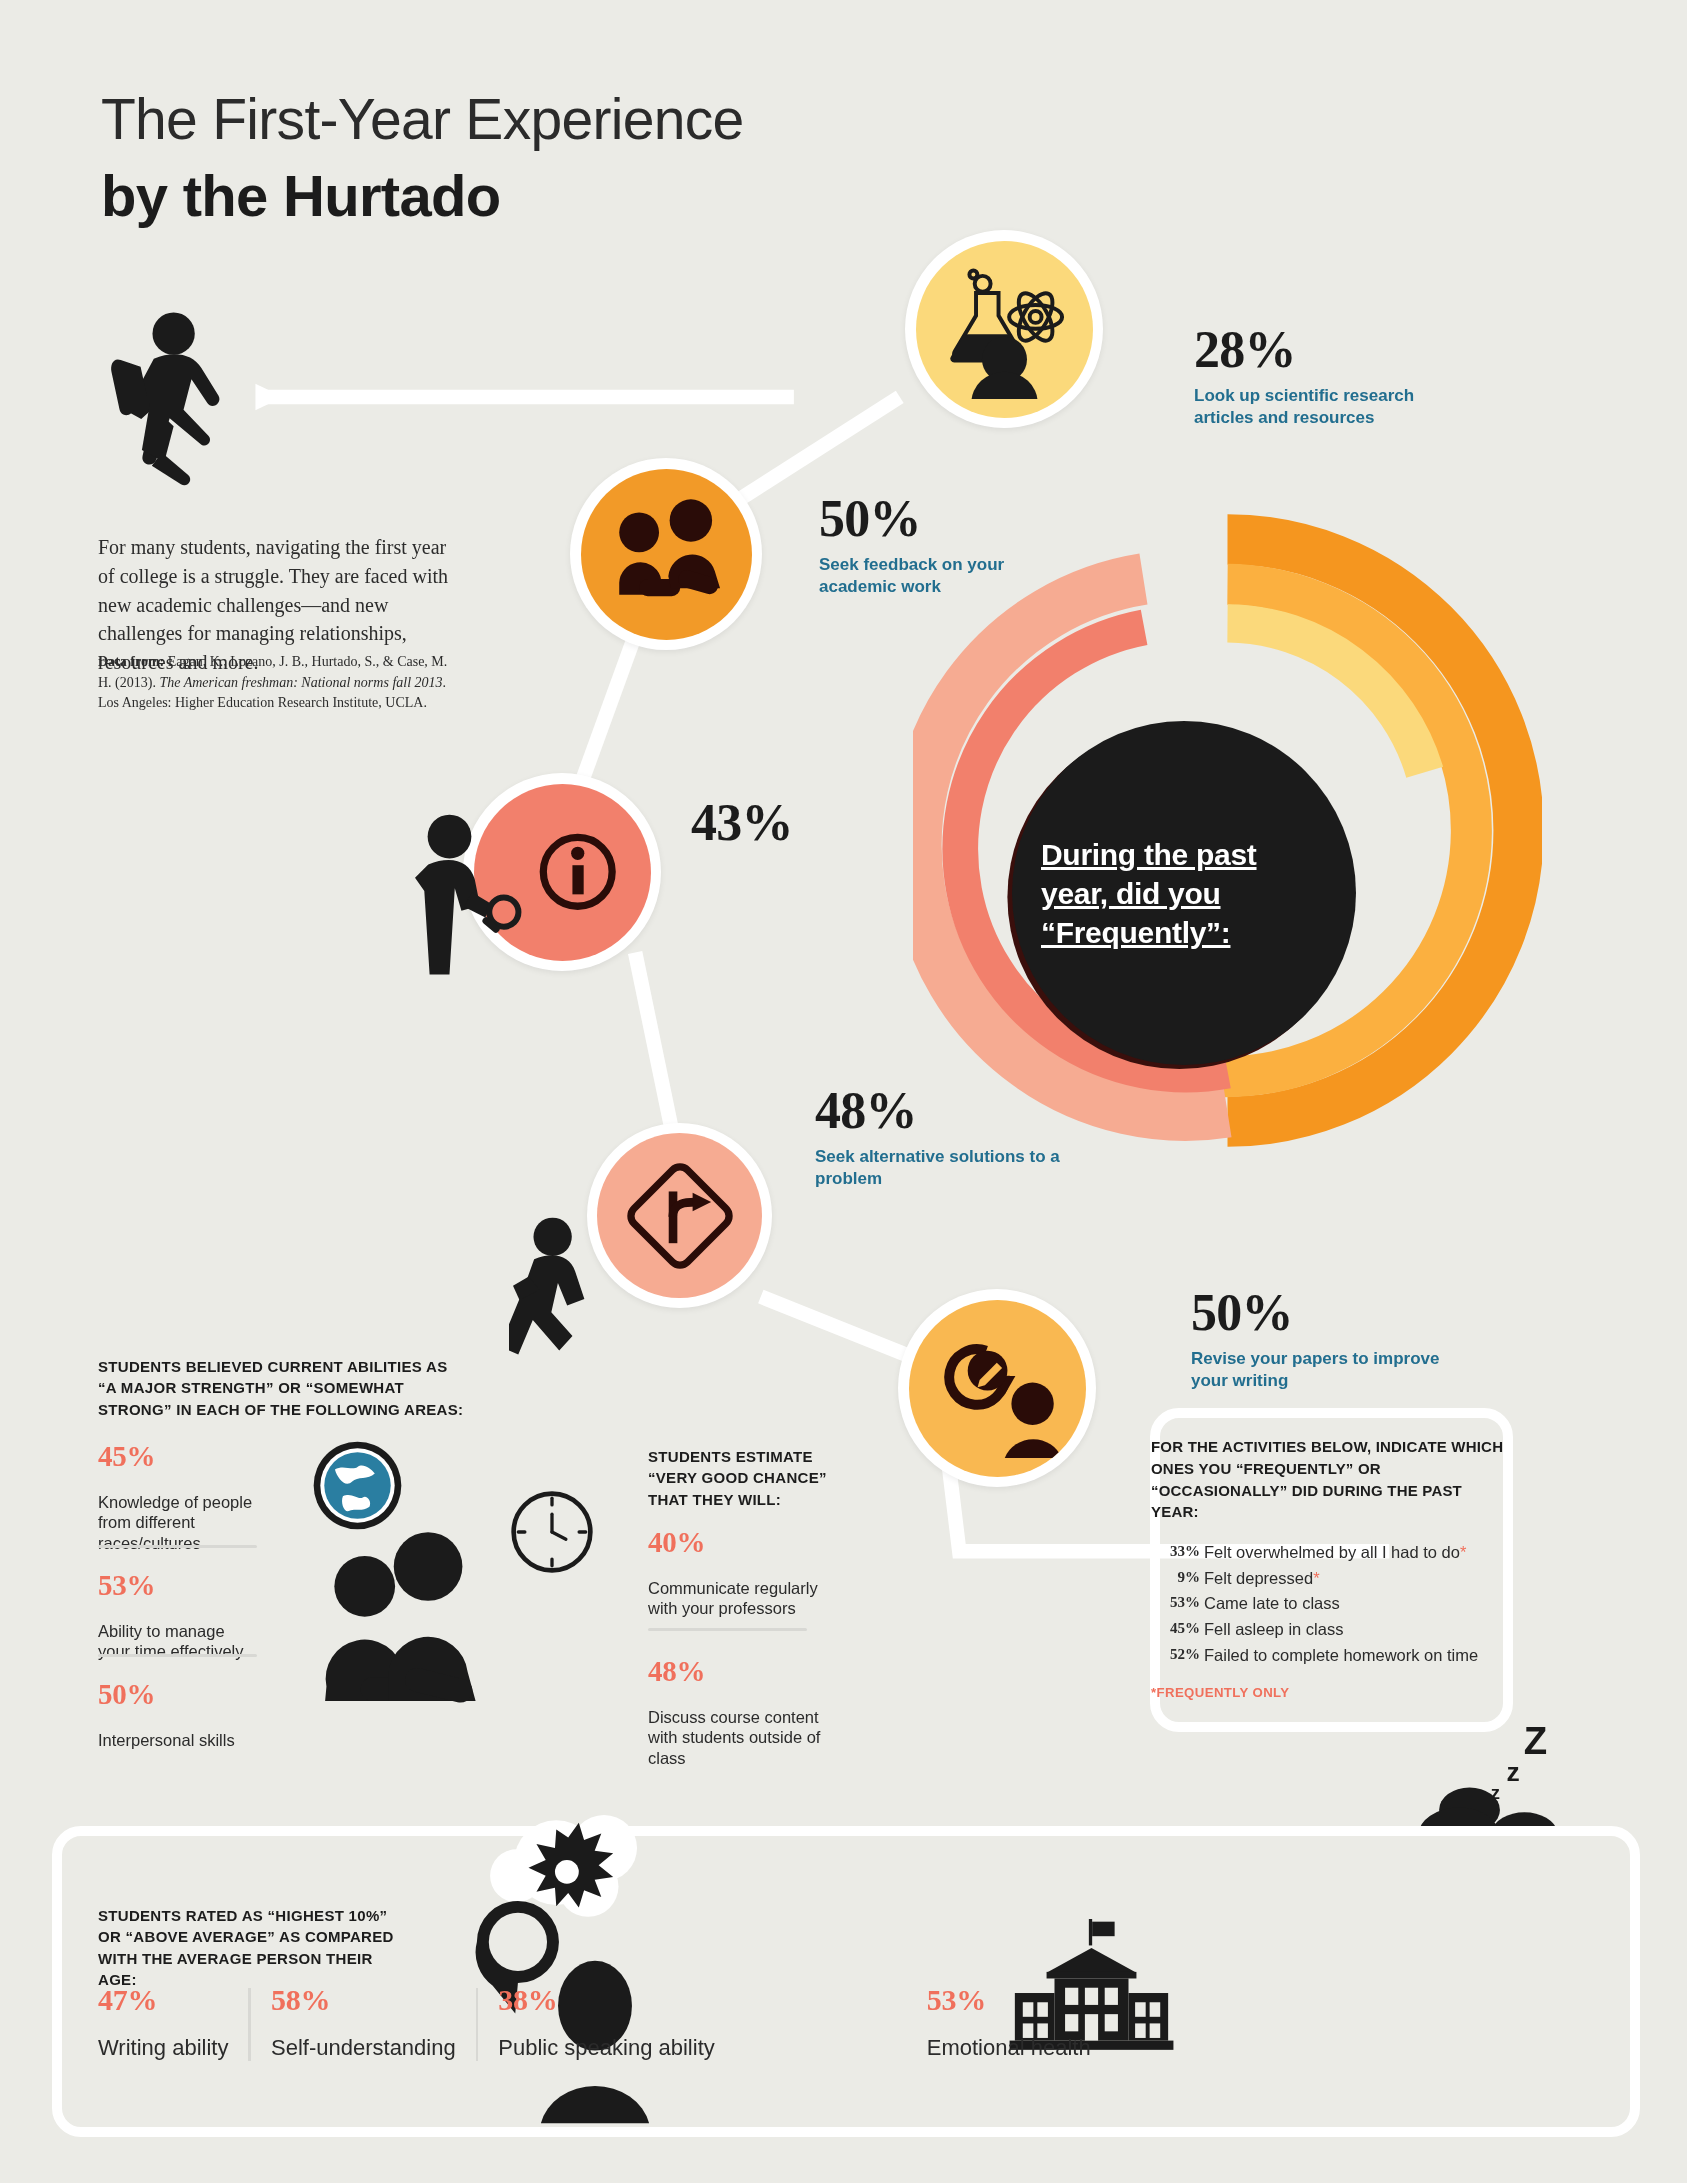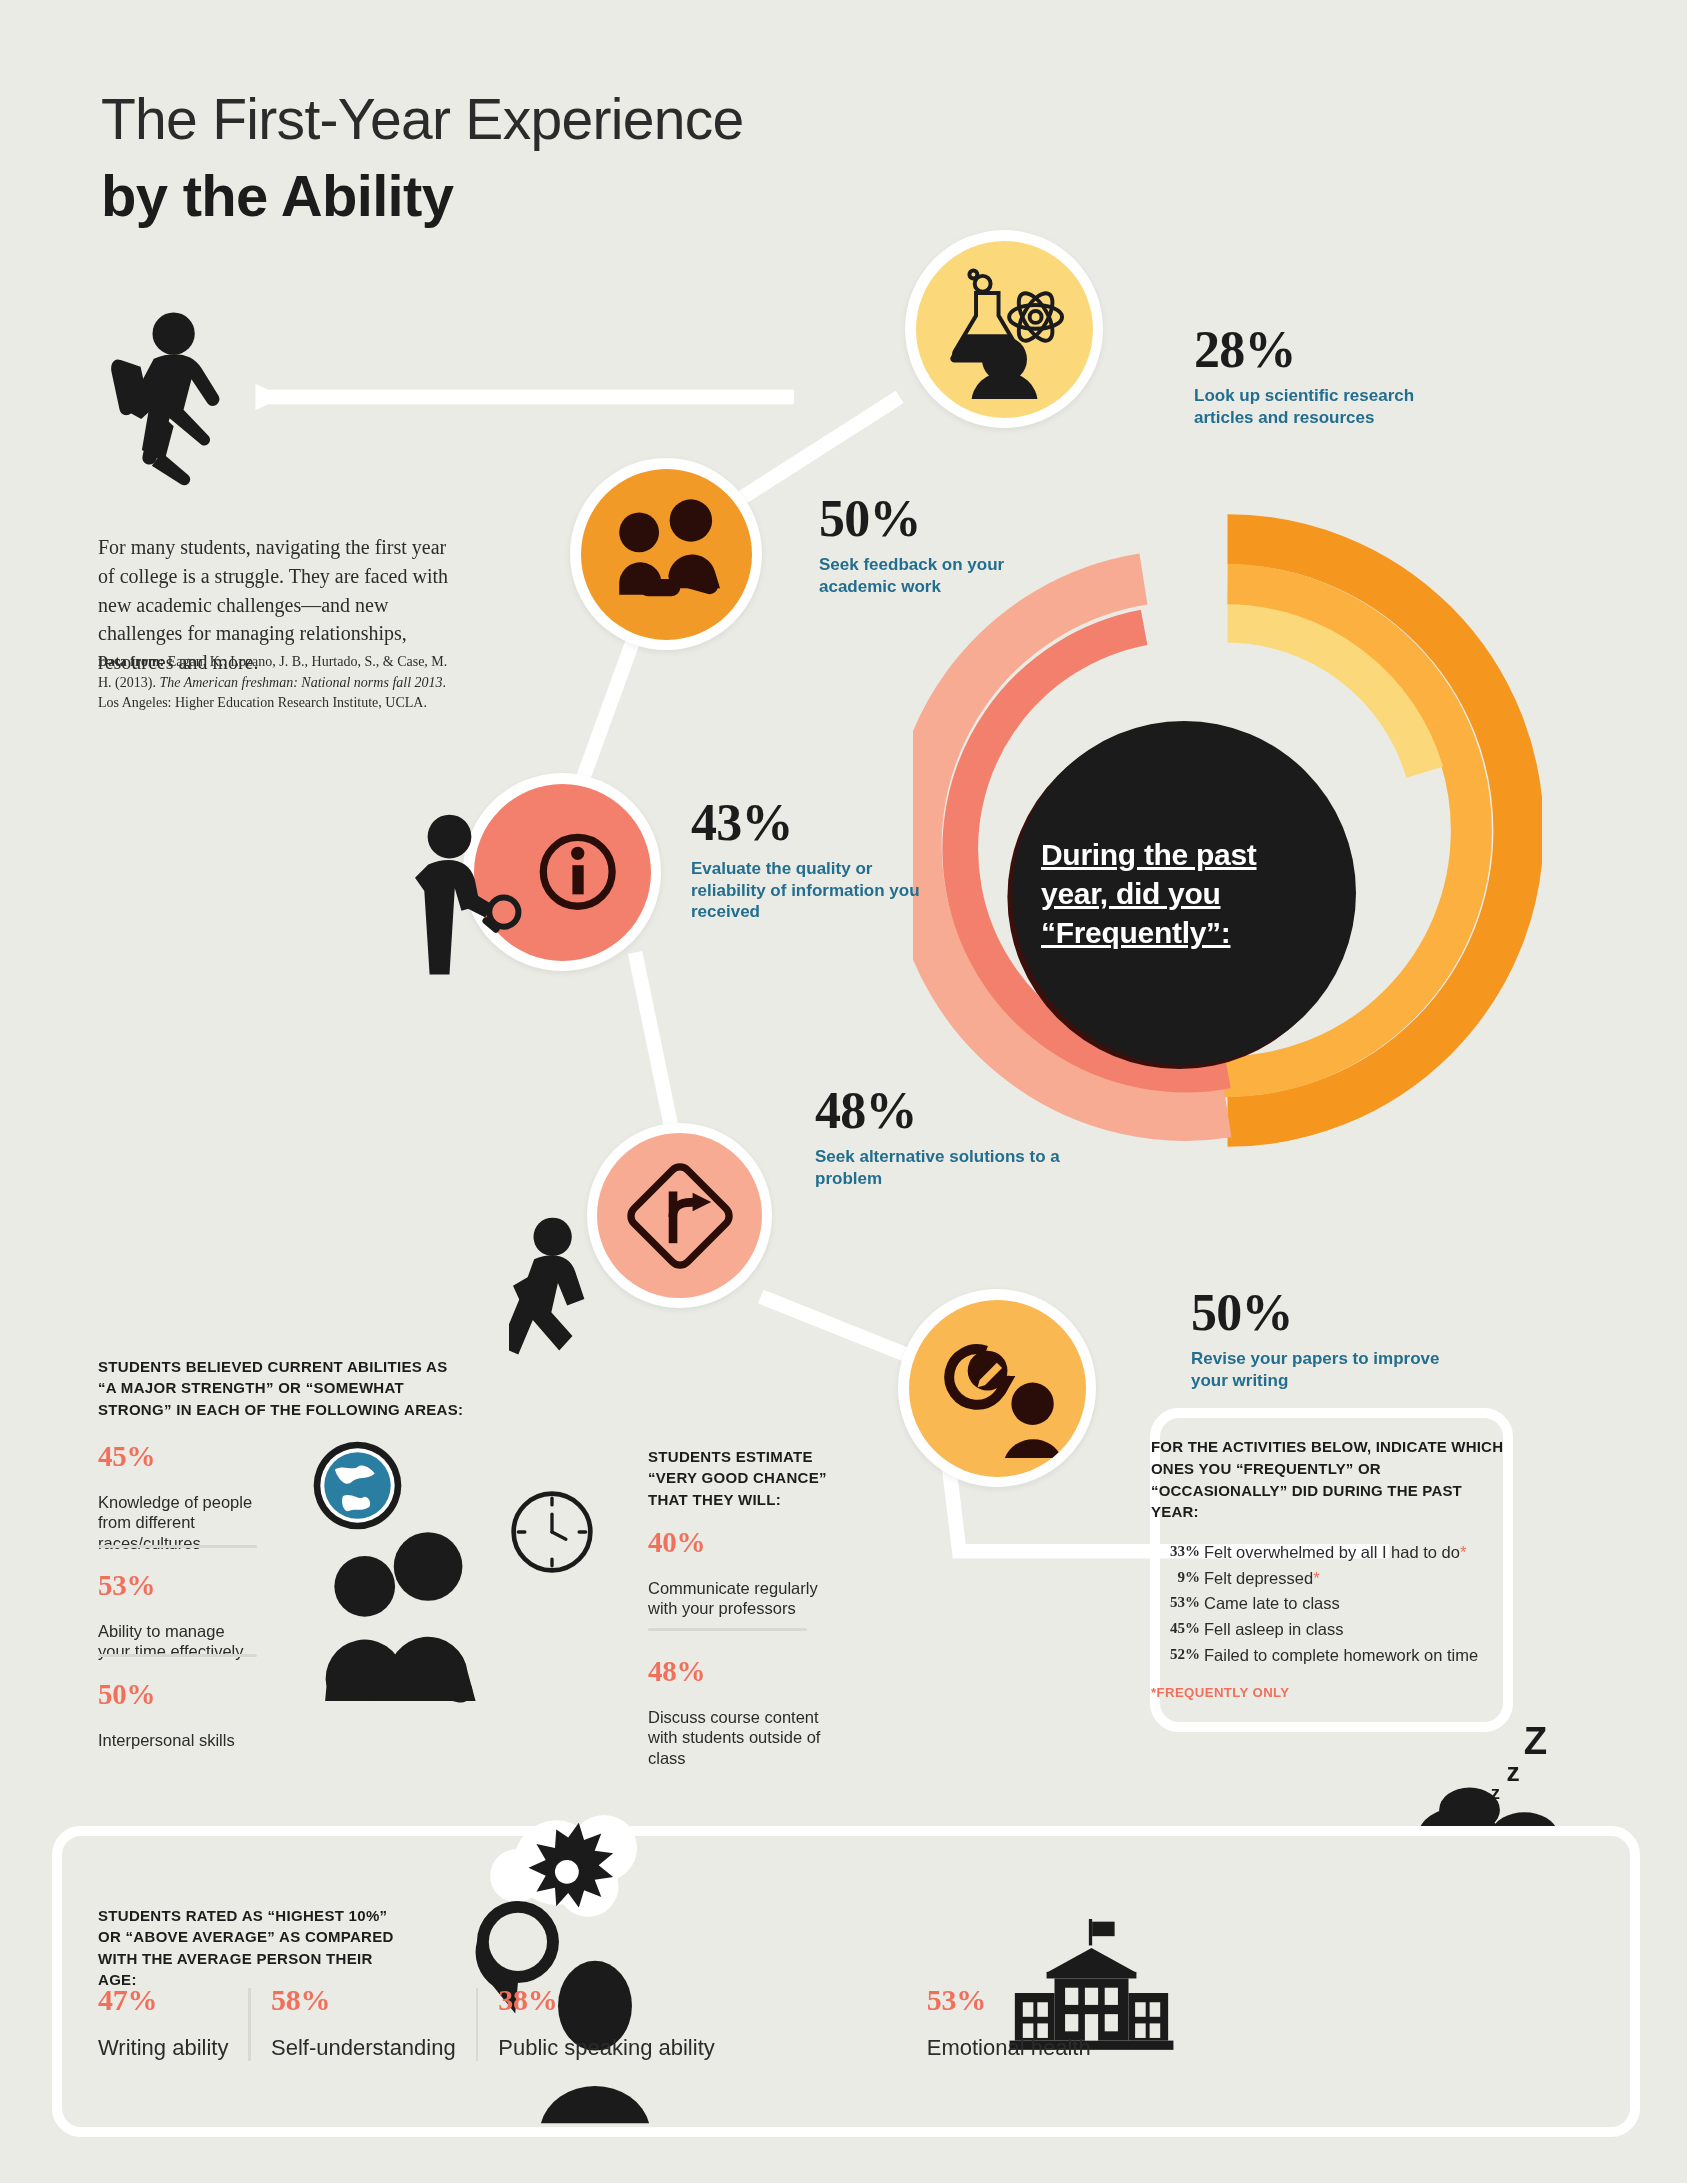--- a/index.html
+++ b/index.html
@@ -129,21 +129,21 @@
   }
   #bottomstats .t { margin-top: 20px; font-size: 22px; color: #2b2b2b; white-space: nowrap; }
   .vrule { width: 2.6px; align-self: stretch; background: #d8d8d4; margin-top: 2.6px; }
 </style>
 </head>
 <body>
 
 <div id="page">
 
   <div class="title-light">The First-Year Experience</div>
-  <div class="title-bold">by the Ability</div>
+  <div class="title-bold">by the Hurtado</div>
 
   <svg class="glyph" style="left:93px; top:311px;" width="152" height="192" viewBox="0 0 230 290">
     <g fill="#1b1b1b">
       <circle cx="122" cy="34" r="32"></circle>
       <path d="M92 72 c30 -12 58 -8 72 14 l26 42 c6 11 -10 22 -17 11 l-24 -36 -12 46 38 40 c6 7 -2 18 -11 13 l-48 -40 -20 62 c-4 13 -24 9 -21 -5 l16 -72 -18 16 -22 -12 c-11 -6 -3 -22 8 -17 z"></path>
       <path d="M72 84 l-30 -10 c-12 -4 -16 8 -14 18 l12 56 c2 10 12 12 18 6 l24 -24 z"></path>
       <path d="M86 140 l36 34 -14 54 -34 -18 z"></path>
       <path d="M104 214 l40 34 c8 7 -1 20 -11 14 l-44 -28 z"></path>
     </g>
   </svg>
@@ -246,21 +246,20 @@
     <g fill="#1b1b1b">
       <circle cx="52" cy="34" r="33"></circle>
       <path d="M20 76 c34 -14 62 -6 70 22 l8 40 -28 8 -10 -34 -8 130 -30 0 -8 -126 -14 -20 z"></path>
       <path d="M86 118 l30 18 -10 20 -32 -16 z"></path>
       <circle cx="134" cy="148" r="22" fill="none" stroke="#1b1b1b" stroke-width="9"></circle>
       <rect x="100" y="162" width="30" height="11" rx="5" transform="rotate(40 115 167)"></rect>
     </g>
   </svg>
   <div class="callout" style="left:691px; top:797px; width:245px;">
     <div class="pct">43%</div>
-    <div class="lbl">Evaluate the quality or reliability of information you received</div>
   </div>
 
   <div class="node" style="left:587px; top:1123px; width:185px; height:185px;">
     <div class="disc" style="width:165px; height:165px; background:#f6ab92;">
       <svg width="126" height="126" viewBox="0 0 190 190">
         <rect x="38" y="38" width="114" height="114" rx="16" transform="rotate(45 95 95)" fill="none" stroke="#2a0c08" stroke-width="11"></rect>
         <rect x="78" y="58" width="13" height="78" fill="#2a0c08"></rect>
         <path d="M84 96 c0 -22 22 -22 34 -22" fill="none" stroke="#2a0c08" stroke-width="13"></path>
         <polygon points="114,60 142,74 114,88" fill="#2a0c08"></polygon>
       </svg>

